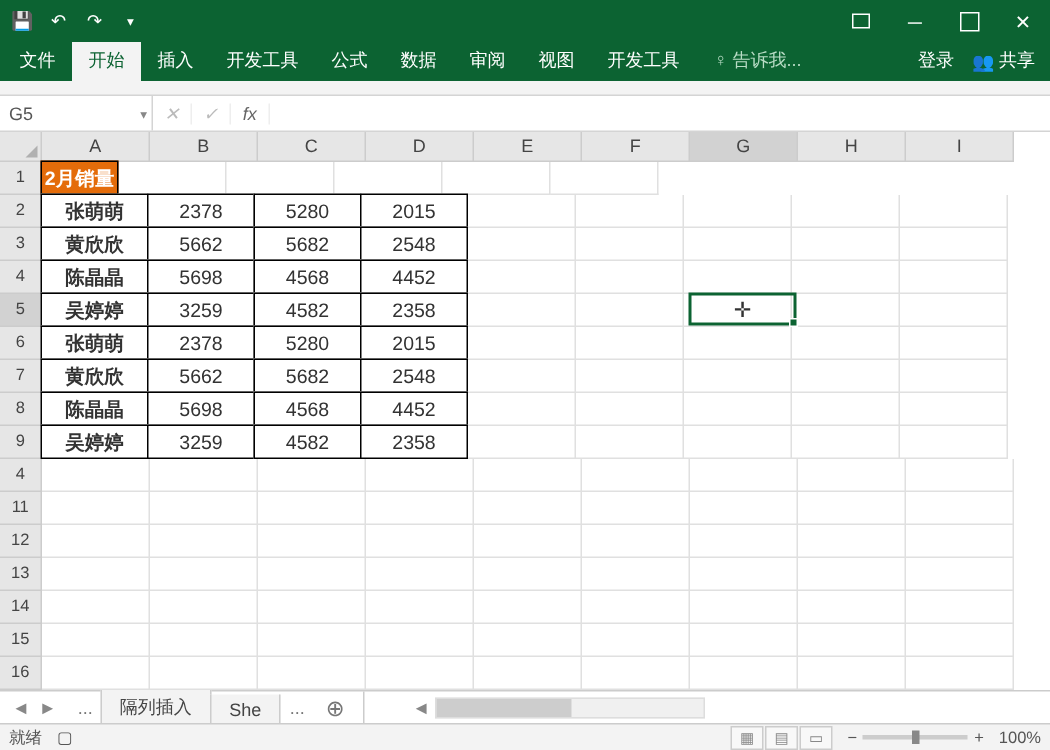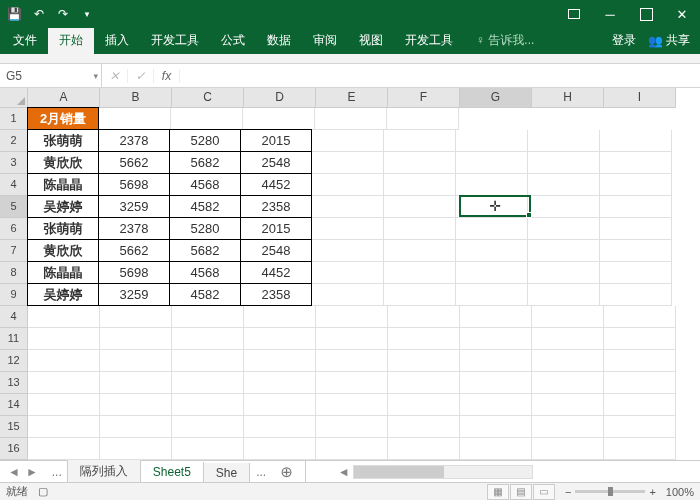--- a/index.html
+++ b/index.html
@@ -147,21 +147,21 @@
       <div class="rowhdr">11</div>
       <div class="rowhdr">12</div>
       <div class="rowhdr">13</div>
       <div class="rowhdr">14</div>
       <div class="rowhdr">15</div>
       <div class="rowhdr">16</div>
       <div class="rowhdr">17</div>
     </div>
   <div class="cells" id="cells">
       <div class="row">
-        <div class="cell thead" style="width: 72px;">2月销量</div>
+        <div class="cell thead" style="width: 52px;">2月销量</div>
         <div class="cell" style="width: 72px;"></div>
         <div class="cell" style="width: 72px;"></div>
         <div class="cell" style="width: 72px;"></div>
         <div class="cell" style="width: 72px;"></div>
         <div class="cell" style="width: 72px;"></div>
       </div>
       <div class="row">
         <div class="cell tbody name" style="width: 72px;">张萌萌</div>
         <div class="cell tbody" style="width: 72px;">2378</div>
         <div class="cell tbody" style="width: 72px;">5280</div>
@@ -345,21 +345,20 @@
 </div>
 
 <div class="sheettabs">
   <div class="nav">
     <span>◄</span>
     <span>►</span>
   </div>
   <div class="dots">...</div>
   <div id="sheet-tabs-container" style="display:flex;align-items:flex-end;">
       <div class="stab">隔列插入</div>
-      <div class="stab active">Sheet5</div>
       <div class="stab">She</div>
     </div>
   <div class="dots">...</div>
   <div class="addsheet">⊕</div>
   <div style="width:10px;border-left:1px solid #ccc;height:100%;margin-left:4px;"></div>
   <div class="hscroll">
     <span style="color:#888;padding:0 3px;">◄</span>
     <div class="track">
         <div class="thumb"></div>
       </div>

